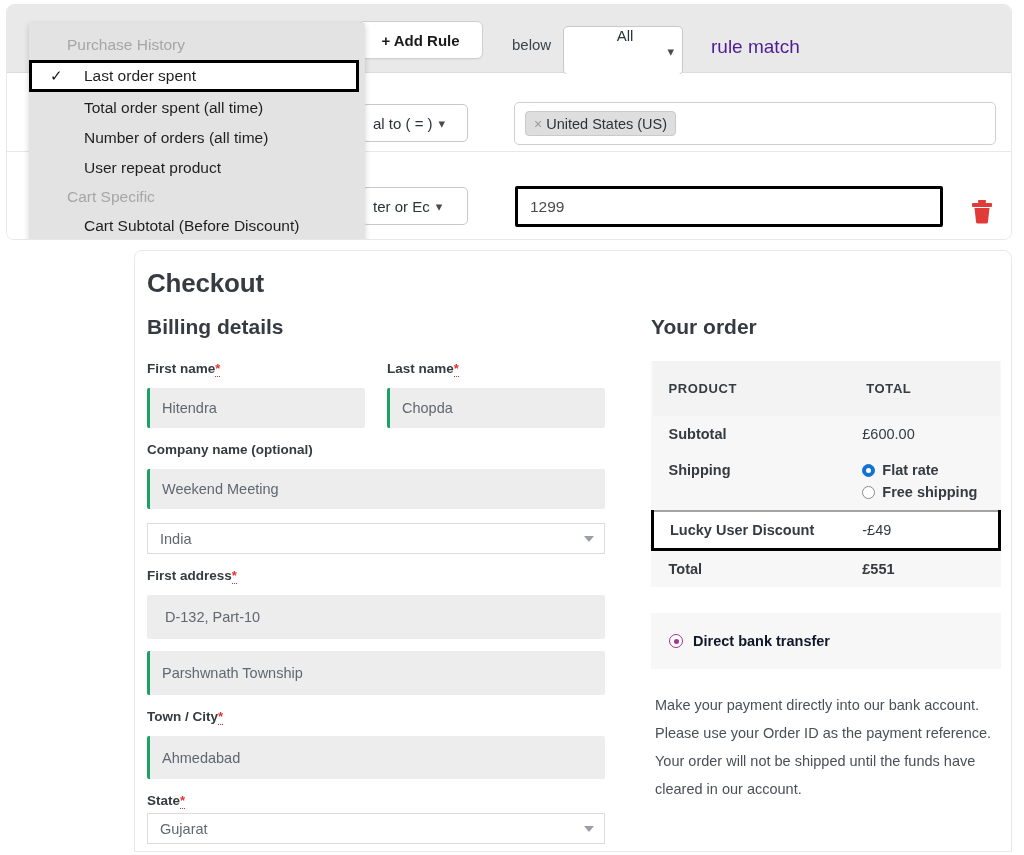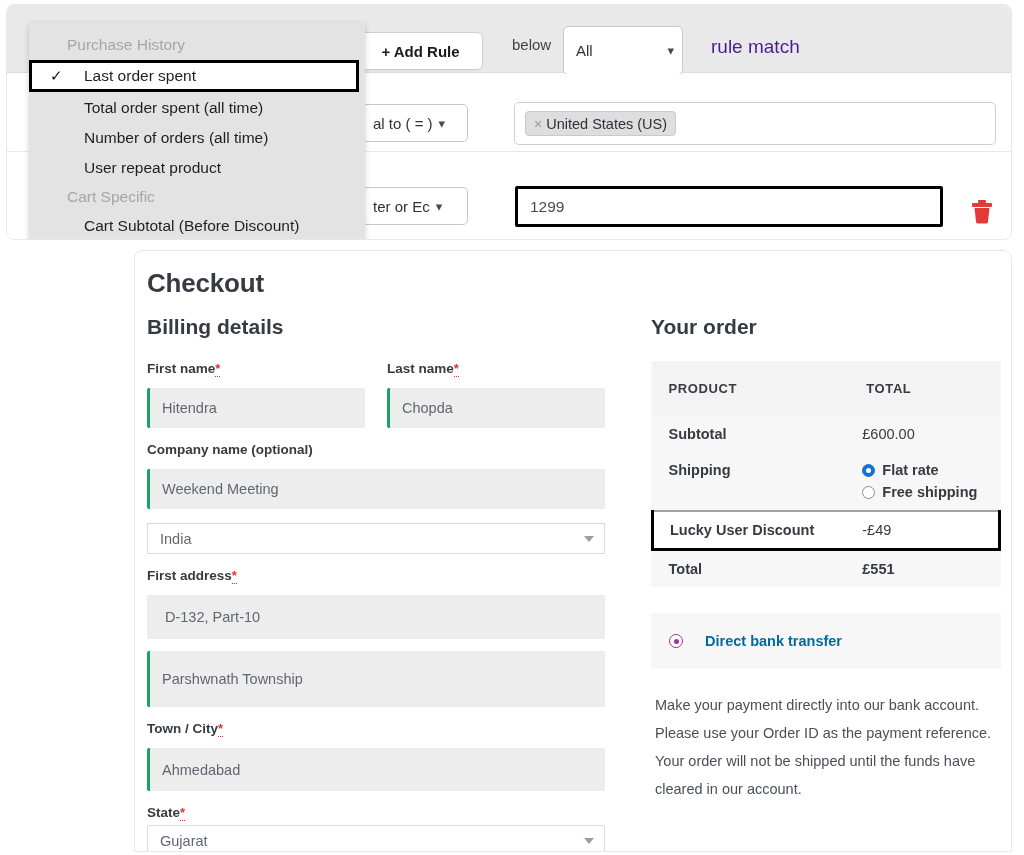--- a/index.html
+++ b/index.html
@@ -22,21 +22,21 @@
     border-radius: 8px;
     overflow: hidden;
   }
   .rule-header {
     position: absolute; left: 0; top: 0;
     width: 100%; height: 68px;
     background: #e9e9e9;
     border-bottom: 1px solid #dcdcdc;
   }
   .add-rule-btn {
-    position: absolute; left: 351px; top: 27px;
+    position: absolute; left: 351px; top: 16px;
     width: 125px; height: 38px;
     background: #ffffff;
     border: 1px solid #cfcfcf;
     border-radius: 6px;
     font-size: 15px; font-weight: bold; color: #1a1a1a;
     display: flex; align-items: center; justify-content: center;
     font-family: "Liberation Sans", sans-serif;
     cursor: pointer;
     box-shadow: 0 1px 1px rgba(0,0,0,.04);
   }
@@ -47,20 +47,21 @@
   .match-select {
     position: absolute; left: 556px; top: 21px;
     width: 120px; height: 49px;
     background: #fff;
     border: 1px solid #c9c9c9;
     border-radius: 5px;
     display: flex; align-items: center;
     padding: 0 8px 0 12px;
     font-size: 15px; color: #2c3338;
     cursor: pointer;
+    flex-direction: column;
   }
   .match-select .chev { margin-left: auto; font-size: 13px; color:#4a4a4a; }
   .rule-match-label {
     position: absolute; left: 704px; top: 31px;
     font-size: 19px; color: #4c1d95;
   }
 
   .rule-row {
     position: absolute; left: 0; width: 100%;
     background: #ffffff;
@@ -281,21 +282,21 @@
   .pay-method { display: flex; align-items: center; gap: 10px; }
   .pay-radio {
     width: 14px; height: 14px; border-radius: 50%;
     border: 1.5px solid #a0368e; background:#fff;
     position: relative; flex:none;
   }
   .pay-radio::after {
     content:""; position:absolute; left:3.5px; top:3.5px;
     width:5px; height:5px; border-radius:50%; background:#a0368e;
   }
-  .pay-label { font-size: 14.5px; font-weight: bold; color: #0369a1; margin-left: 12px; }
+  .pay-label { font-size: 14.5px; font-weight: bold; color: #0f172a; }
   .pay-desc {
     margin-top: 22px;
     font-size: 14.5px; color: #4a5057; line-height: 28px;
     padding: 0 4px;
   }
   .cut-label {
     margin-top: 8px;
     font-size: 13.5px; font-weight: bold; color:#353b40;
     height: 9px; overflow: hidden;
   }
@@ -423,21 +424,21 @@
         </div>
       </div>
 
       <div class="fgroup">
         <span class="field-label">
           <span>First address</span><span class="req req-u">*</span>
         </span>
         <div class="f-input no-accent" style="height:44px; margin-bottom:8px;">
           <span>D-132, Part-10</span>
         </div>
-        <div class="f-input" style="height:56px;">
+        <div class="f-input" style="height:44px;">
           <span>Parshwnath Township</span>
         </div>
       </div>
 
       <div class="fgroup">
         <span class="field-label">
           <span>Town / City</span><span class="req req-u">*</span>
         </span>
         <div class="f-input" style="height:43px;">
           <span>Ahmedabad</span>

